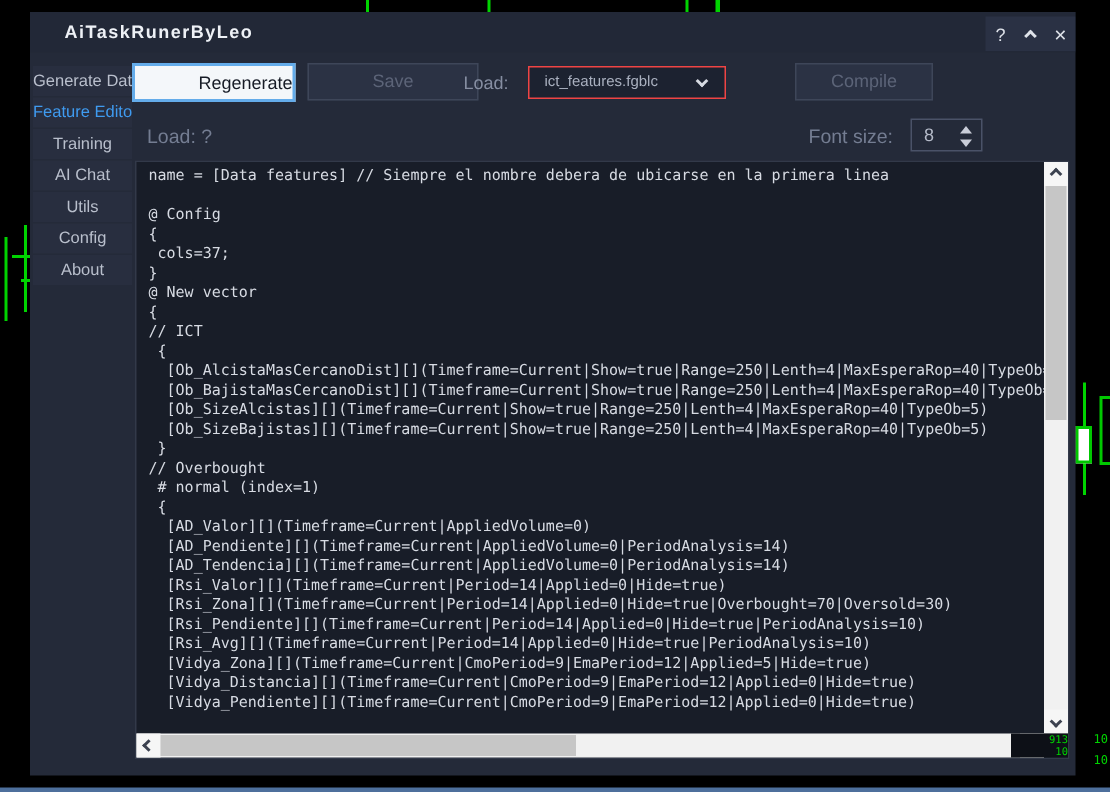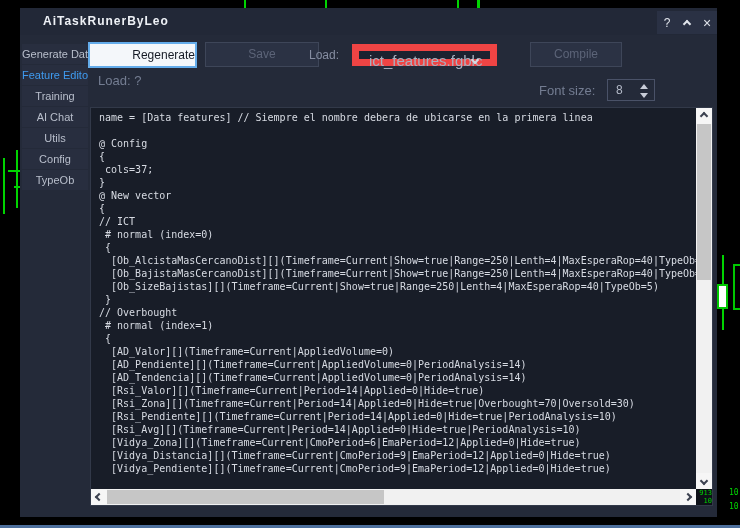--- a/index.html
+++ b/index.html
@@ -55,28 +55,28 @@
     background:#f4f7fa; border:2px solid #64acea; color:#161b26;
     font-size:12px; text-align:right; line-height:22px;
   }
   .btn-flat {
     position:absolute; height:25px; top:34px;
     background:#2b3244; border:1px solid #3e4659; color:#5c6478;
     font-size:12px; text-align:center; line-height:23px;
   }
   .lbl { position:absolute; color:#868ea2; font-size:12px; }
   .combo {
-    position:absolute; left:332px; top:36px; width:145px; height:22px;
-    background:#1c2230; border:7px solid #ef4444; color:#a9b0bf;
-    font-size:15px; line-height:20px; padding-left:10px;
+    position:absolute; left:332px; top:36px; width:132px; height:22px;
+    background:#1c2230; border:1px solid #ef4444; color:#a9b0bf;
+    font-size:10px; line-height:20px; padding-left:10px;
   }
   .combo .chev { position:absolute; right:12px; top:6px; }
 
   
-  .load-status { position:absolute; left:78px; top:65px; color:#747d92; font-size:13px; }
+  .load-status { position:absolute; left:78px; top:75px; color:#747d92; font-size:13px; }
   .fs-label   { position:absolute; left:519px; top:75px; color:#747d92; font-size:13px; }
   .spinner {
     position:absolute; left:587px; top:71px; width:48px; height:22px;
     background:#242a39; border:1px solid #4a5268; color:#b4bac8;
     font-size:12px; line-height:20px; padding-left:8px;
   }
   .spin-arrows { position:absolute; right:6px; top:3px; width:8px; height:16px; }
   .tri { position:absolute; left:0; width:0; height:0; border-left:4px solid transparent; border-right:4px solid transparent; }
   .tri.up   { top:1px;  border-bottom:5px solid #c9cdd8; }
   .tri.down { bottom:1px; border-top:5px solid #c9cdd8; }
@@ -94,21 +94,21 @@
   }
   .code .line { white-space:pre; min-height:13px; }
 
   .vscroll { position:absolute; right:0; top:0; bottom:16px; width:16px; background:#f1f1f1; }
   .vscroll .sbtn { position:absolute; left:0; width:16px; height:16px; background:#f6f6f6; display:flex; align-items:center; justify-content:center; }
   .vscroll .thumb { position:absolute; left:1px; width:14px; background:#c6c6c6; }
   .hscroll { position:absolute; left:0; bottom:0; right:16px; height:16px; background:#f1f1f1; }
   .hscroll .sbtn { position:absolute; top:0; width:16px; height:16px; background:#f6f6f6; display:flex; align-items:center; justify-content:center; }
   .hscroll .thumb { position:absolute; top:1px; height:14px; background:#c6c6c6; }
   .sb-corner {
-    position:absolute; right:0; bottom:0; width:16px; height:16px; background:#0d1017;
+    position:absolute; right:0; bottom:0; width:38px; height:16px; background:#0d1017;
     color:#00d400; font-family:"DejaVu Sans Mono", monospace; font-size:7px; line-height:8px;
     text-align:right; overflow:hidden;
   }
 
   
   .bottom-line { position:absolute; left:0; bottom:0; width:740px; height:3px; background:#4d6f9c; }
 </style>
 </head>
 <body>
 
@@ -143,21 +143,21 @@
   </div>
 
   <nav class="tabs">
 
   <div class="tab">Generate Data</div>
       <div class="tab active">Feature Editor</div>
       <div class="tab">Training</div>
       <div class="tab">AI Chat</div>
       <div class="tab">Utils</div>
       <div class="tab">Config</div>
-      <div class="tab">TypeOb</div>
+      <div class="tab">About</div>
     </nav>
 
   <button class="btn-primary">Regenerate</button>
   <button class="btn-flat" style="left:185px; width:114px;">Save</button>
   <span class="lbl" style="left:289px; top:40px;">Load:</span>
   <div class="combo">
     <span>ict_features.fgblc</span>
     <span class="chev down lite"></span>
   </div>
   <button class="btn-flat" style="left:510px; width:92px;">Compile</button>
@@ -177,37 +177,37 @@
 
     <div class="line">name = [Data features] // Siempre el nombre debera de ubicarse en la primera linea</div>
         <div class="line"></div>
         <div class="line">@ Config</div>
         <div class="line">{</div>
         <div class="line"> cols=37;</div>
         <div class="line">}</div>
         <div class="line">@ New vector</div>
         <div class="line">{</div>
         <div class="line">// ICT</div>
-        <div class="line"> # normal (index=0)</div>
         <div class="line"> {</div>
         <div class="line">  [Ob_AlcistaMasCercanoDist][](Timeframe=Current|Show=true|Range=250|Lenth=4|MaxEsperaRop=40|TypeOb=5)</div>
         <div class="line">  [Ob_BajistaMasCercanoDist][](Timeframe=Current|Show=true|Range=250|Lenth=4|MaxEsperaRop=40|TypeOb=5)</div>
+        <div class="line">  [Ob_SizeAlcistas][](Timeframe=Current|Show=true|Range=250|Lenth=4|MaxEsperaRop=40|TypeOb=5)</div>
         <div class="line">  [Ob_SizeBajistas][](Timeframe=Current|Show=true|Range=250|Lenth=4|MaxEsperaRop=40|TypeOb=5)</div>
         <div class="line"> }</div>
         <div class="line">// Overbought</div>
         <div class="line"> # normal (index=1)</div>
         <div class="line"> {</div>
         <div class="line">  [AD_Valor][](Timeframe=Current|AppliedVolume=0)</div>
         <div class="line">  [AD_Pendiente][](Timeframe=Current|AppliedVolume=0|PeriodAnalysis=14)</div>
         <div class="line">  [AD_Tendencia][](Timeframe=Current|AppliedVolume=0|PeriodAnalysis=14)</div>
         <div class="line">  [Rsi_Valor][](Timeframe=Current|Period=14|Applied=0|Hide=true)</div>
         <div class="line">  [Rsi_Zona][](Timeframe=Current|Period=14|Applied=0|Hide=true|Overbought=70|Oversold=30)</div>
         <div class="line">  [Rsi_Pendiente][](Timeframe=Current|Period=14|Applied=0|Hide=true|PeriodAnalysis=10)</div>
         <div class="line">  [Rsi_Avg][](Timeframe=Current|Period=14|Applied=0|Hide=true|PeriodAnalysis=10)</div>
-        <div class="line">  [Vidya_Zona][](Timeframe=Current|CmoPeriod=6|EmaPeriod=12|Applied=0|Hide=true)</div>
+        <div class="line">  [Vidya_Zona][](Timeframe=Current|CmoPeriod=9|EmaPeriod=12|Applied=5|Hide=true)</div>
         <div class="line">  [Vidya_Distancia][](Timeframe=Current|CmoPeriod=9|EmaPeriod=12|Applied=0|Hide=true)</div>
         <div class="line">  [Vidya_Pendiente][](Timeframe=Current|CmoPeriod=9|EmaPeriod=12|Applied=0|Hide=true)</div>
       </div>
 
     <div class="vscroll">
       <div class="sbtn" style="top:0;">
           <span class="chev up dark"></span>
         </div>
       <div class="thumb" style="top:16px; height:156px;"></div>
       <div class="sbtn" style="bottom:0;">

